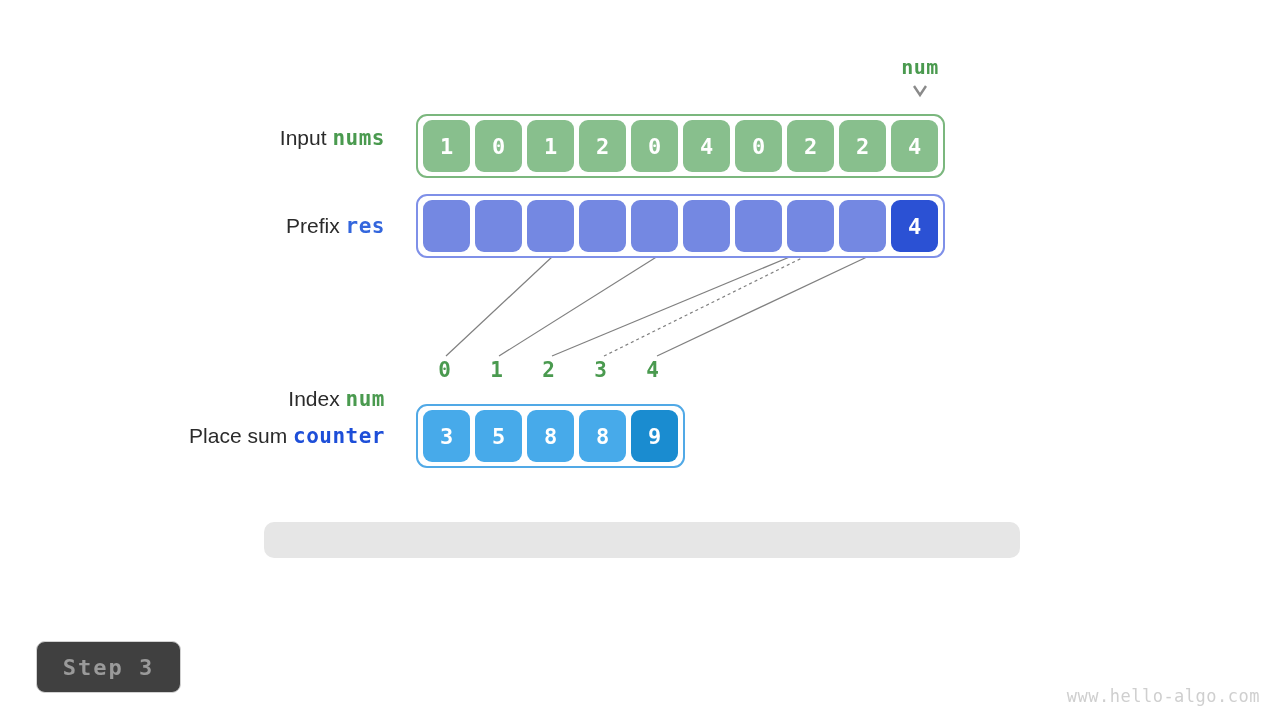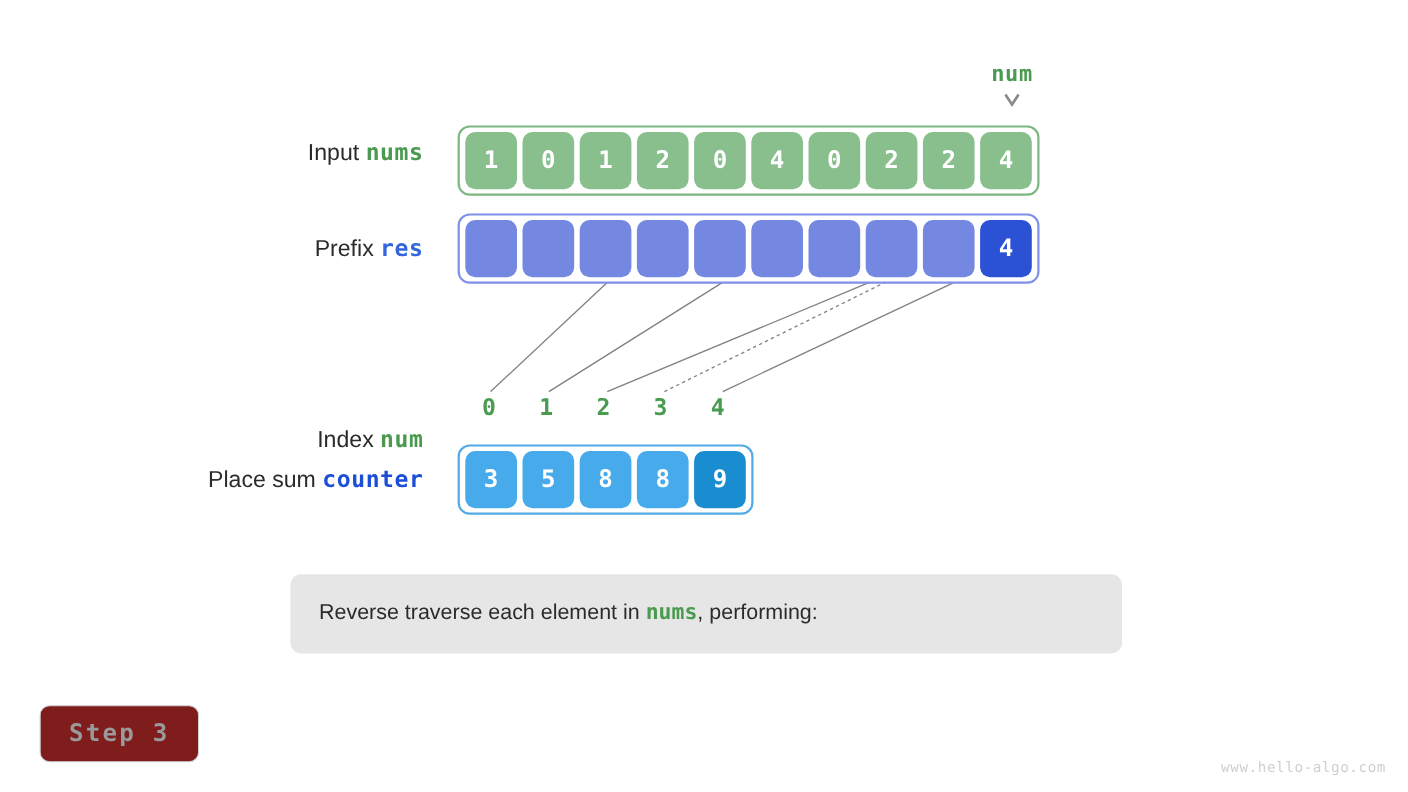--- a/index.html
+++ b/index.html
@@ -143,38 +143,38 @@
   
   #step-badge {
     position: absolute;
     left: 36px;
     top: 641px;
     width: 145px;
     height: 52px;
     box-sizing: border-box;
     border: 1px solid #d2d2d2;
     border-radius: 9px;
-    background: #7f1d1d;
+    background: #404040;
     display: flex;
     align-items: center;
     justify-content: center;
     font-family: "DejaVu Sans Mono", "Liberation Mono", monospace;
     font-size: 22px;
     font-weight: bold;
     color: #9a9a9a;
     letter-spacing: 2px;
   }
 
   
   #watermark {
     position: absolute;
     right: 20px;
     bottom: 14px;
     font-family: "DejaVu Sans Mono", "Liberation Mono", monospace;
-    font-size: 13px;
+    font-size: 17px;
     color: #cfcfcf;
     letter-spacing: 0.5px;
   }
 </style>
 </head>
 <body>
 
 <div id="pointer-group">
   <div id="pointer-label">num</div>
   <span id="pointer-arrow">
@@ -248,20 +248,17 @@
 
 <div class="array-box cyan-box" id="prefix-array" style="left:416px; top:404px;">
     <div class="cell cyan-cell">3</div>
     <div class="cell cyan-cell">5</div>
     <div class="cell cyan-cell">8</div>
     <div class="cell cyan-cell">8</div>
     <div class="cell cyan-cell-hl">9</div>
   </div>
 
 <div id="caption-box">
-  <div class="caption-line">
-    <span>Reverse traverse each element in </span><span class="code green">nums</span><span>, performing:</span>
-  </div>
 </div>
 
 <div id="step-badge">Step 3</div>
 
 <div id="watermark">www.hello-algo.com</div>
 
 </body></html>

